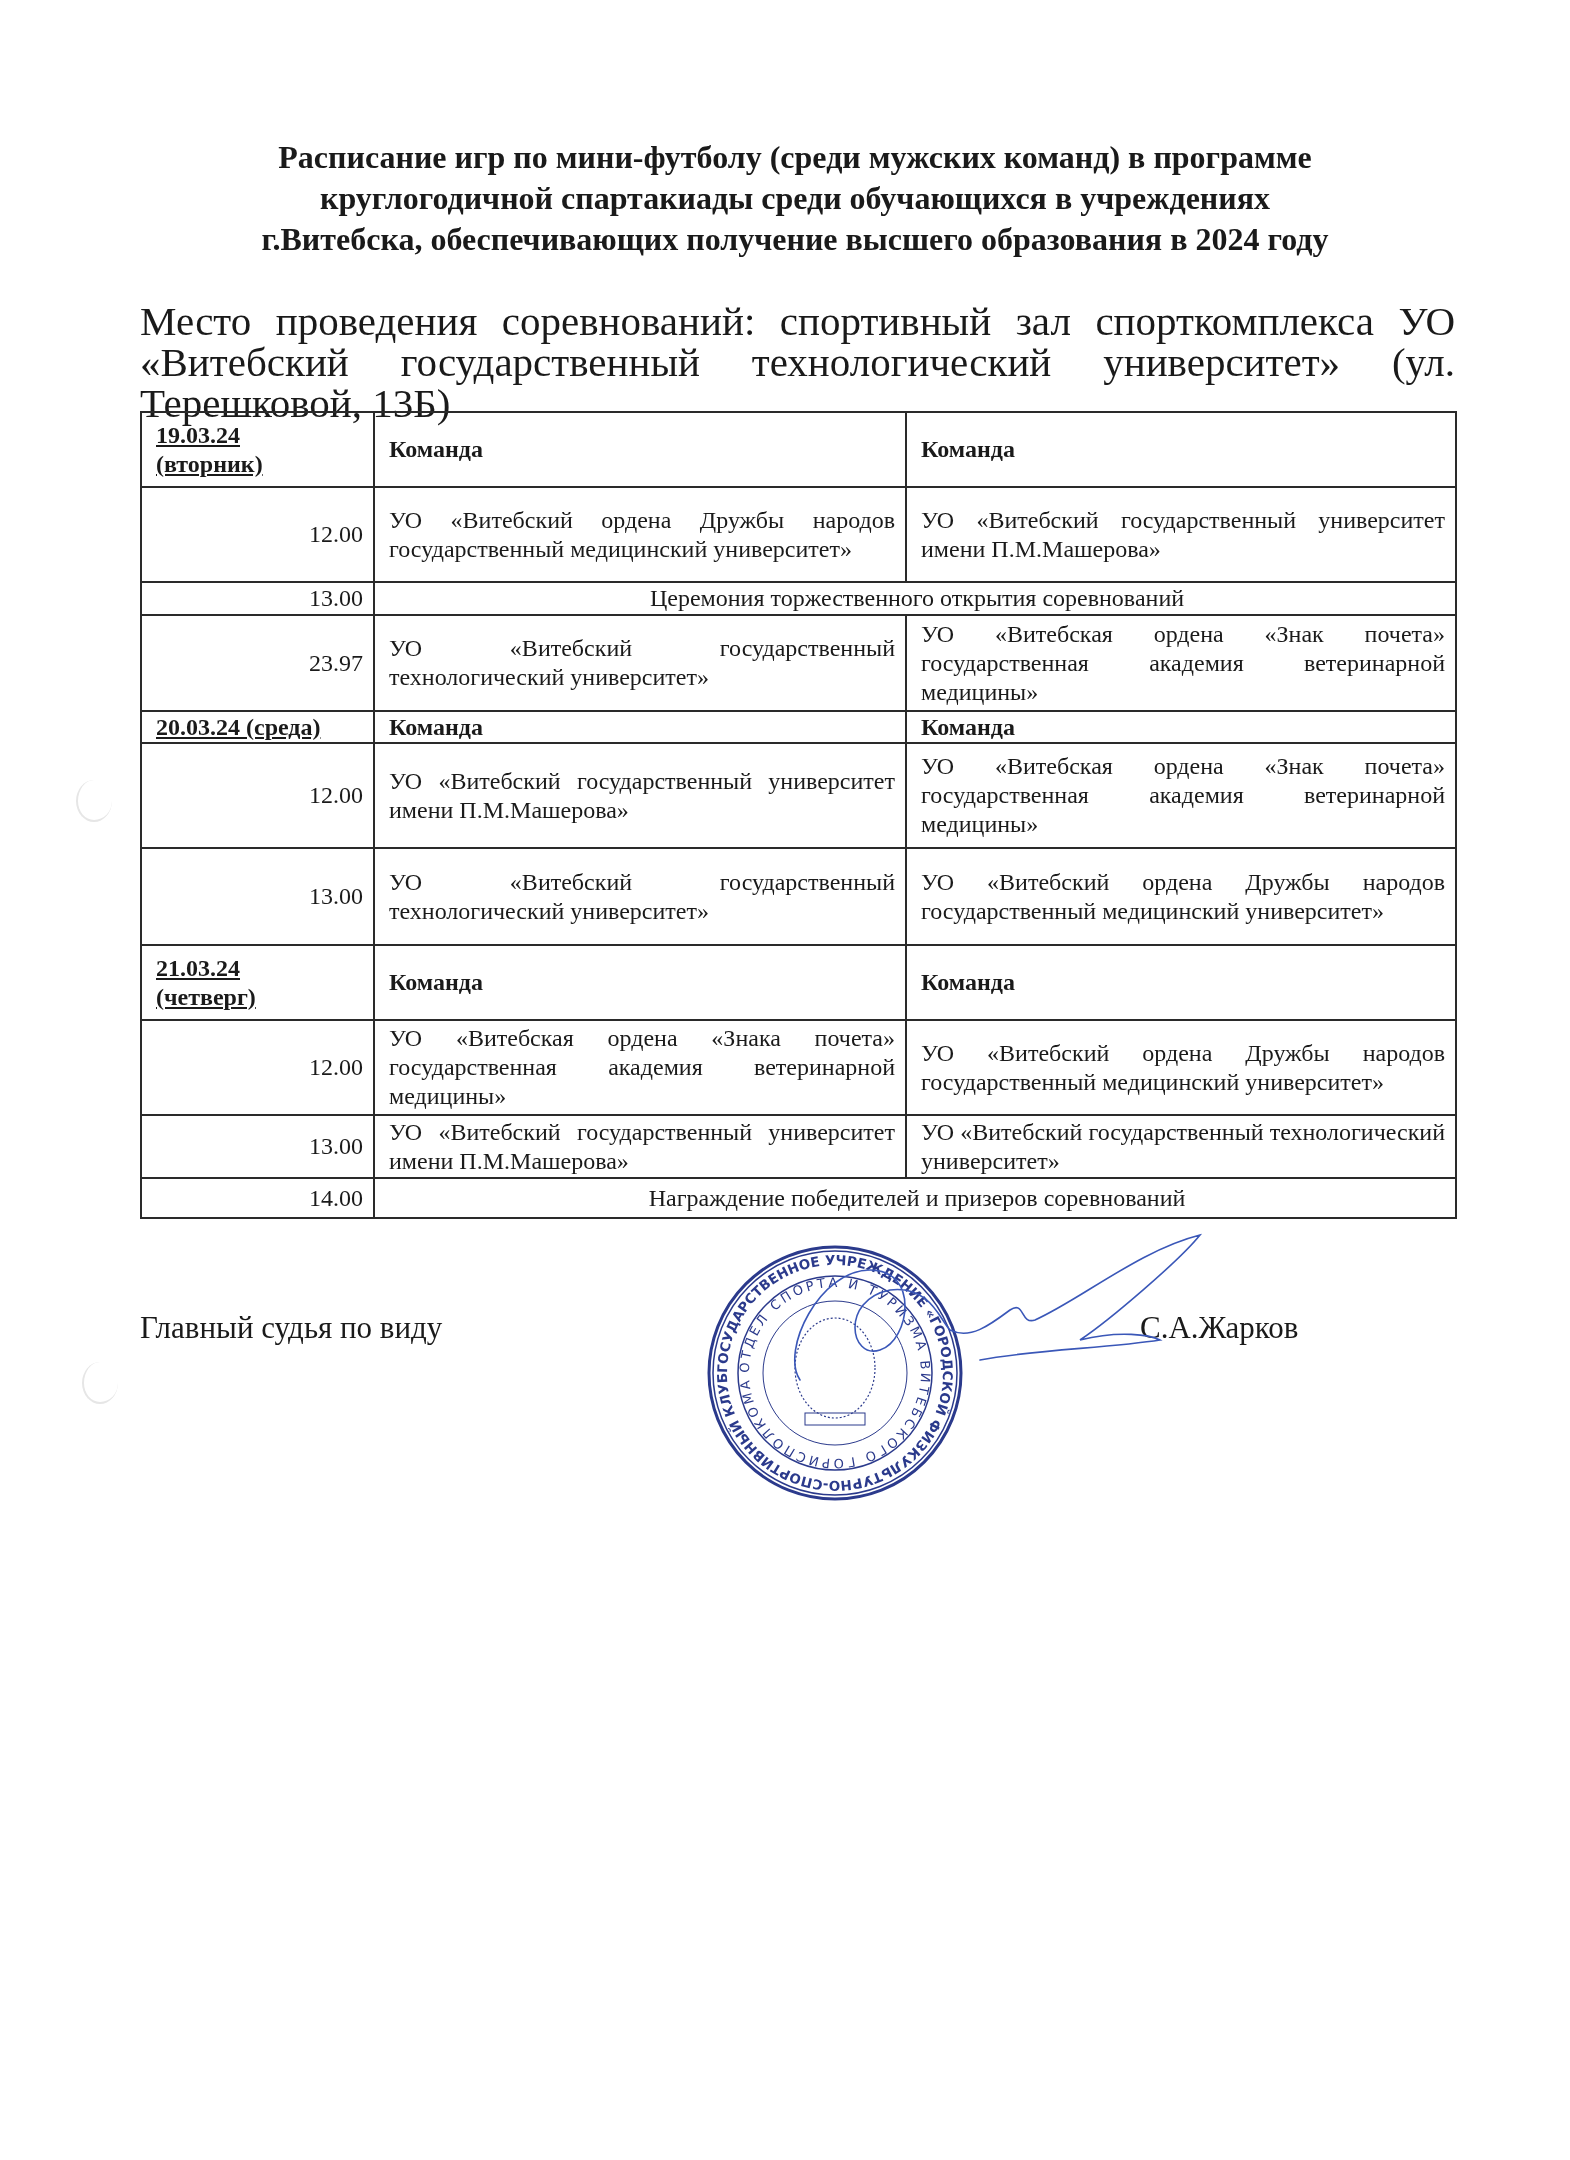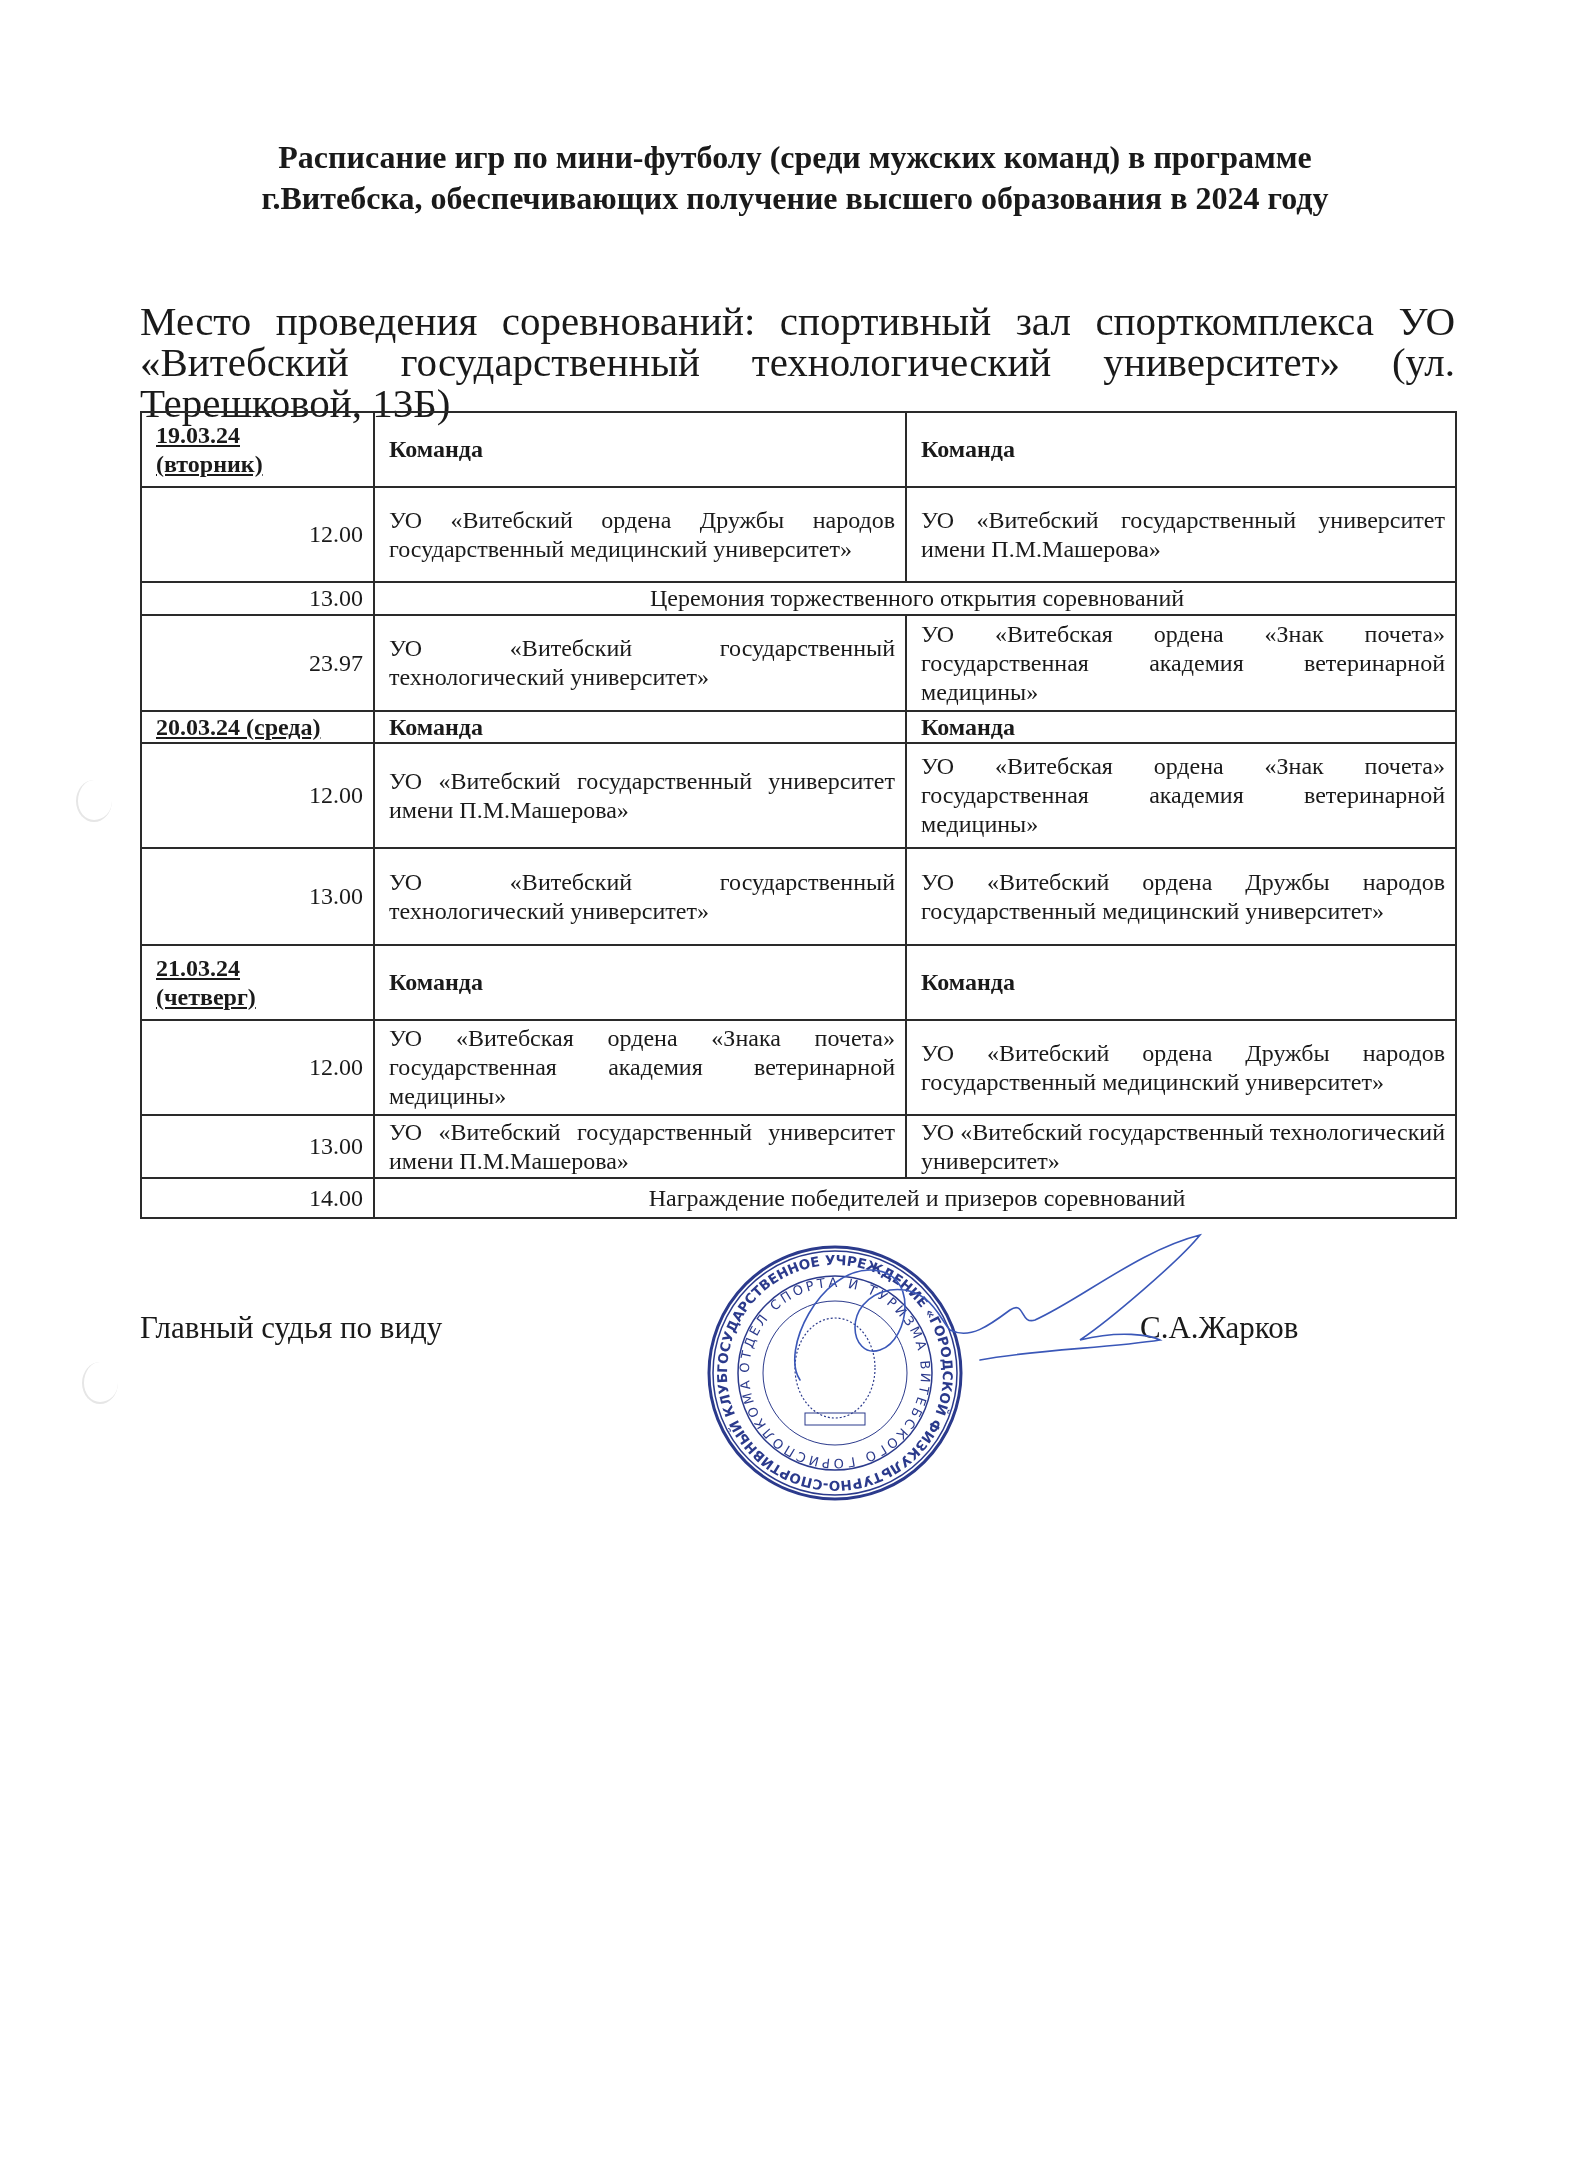--- a/index.html
+++ b/index.html
@@ -31,20 +31,21 @@
   .signature-stroke { position: absolute; left: 780px; top: 1230px; width: 440px; height: 180px; }
 
   .punch-hole { position: absolute; width: 34px; height: 40px; border-left: 2px solid #e6e6e6;
                 border-bottom: 2px solid #e6e6e6; border-radius: 50%; }
 </style>
 </head>
 <body>
 
 <div class="title">
   <div>Расписание игр по мини-футболу (среди мужских команд) в программе</div>
+  <div>круглогодичной спартакиады среди обучающихся в учреждениях</div>
   <div>г.Витебска, обеспечивающих получение высшего образования в 2024 году</div>
 </div>
 
 <div class="venue">Место проведения соревнований: спортивный зал спорткомплекса УО «Витебский государственный технологический университет» (ул. Терешковой, 13Б)</div>
 
 <table class="schedule">
   <colgroup>
       <col class="c-time">
       <col class="c-team1">
       <col class="c-team2">

